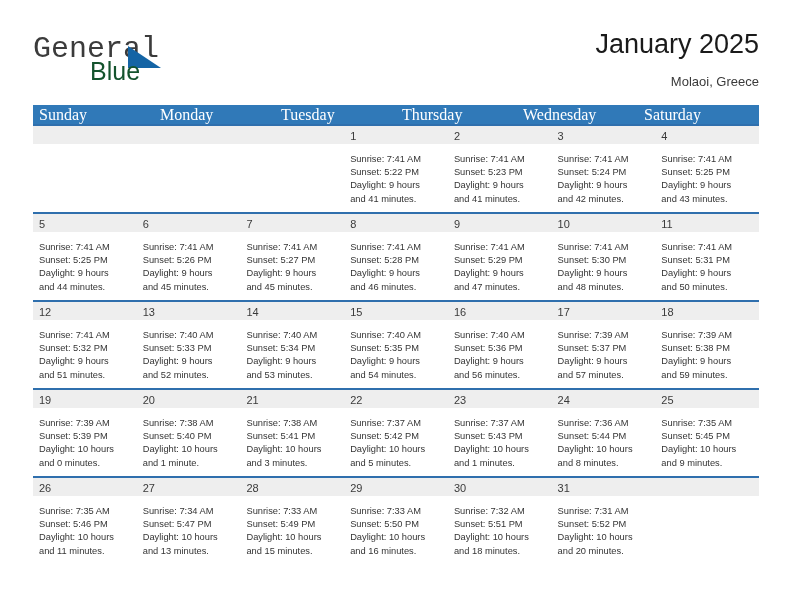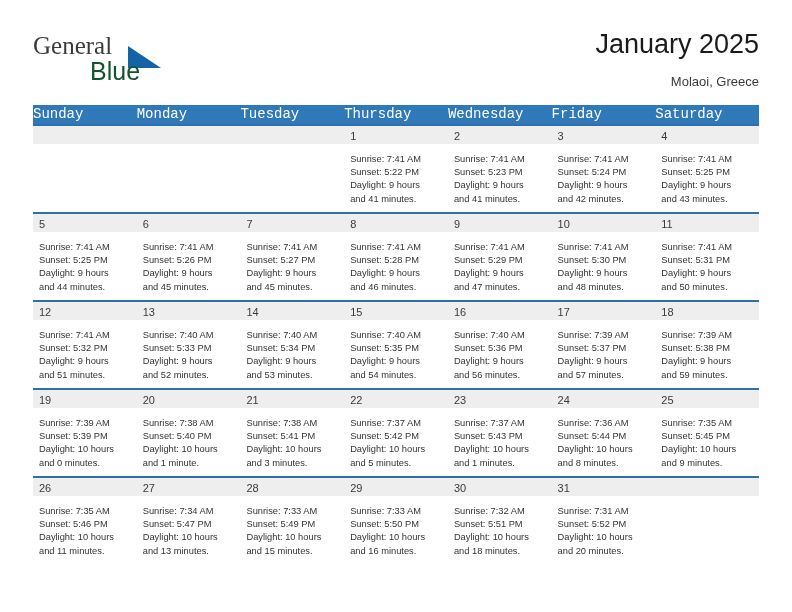--- a/index.html
+++ b/index.html
@@ -33,24 +33,24 @@
     position: absolute;
     left: 0;
     top: 4px;
     width: 220px;
     height: 56px;
   }
   .brand-general {
     position: absolute;
     left: 0;
     top: 0;
-    font-size: 25px;
+    font-size: 30px;
     letter-spacing: 0px;
     color: #3b3b3b;
-    font-family: Liberation Serif, serif;
+    font-family: Liberation Mono, monospace;
   }
   .brand-blue {
     position: absolute;
     left: 57px;
     top: 25px;
     font-size: 25px;
     color: #14532d;
     font-family: "Liberation Sans", sans-serif;
   }
   .brand-triangle {
@@ -93,24 +93,25 @@
     width: 726px;
   }
   .dow-row {
     display: flex;
     background: #3079b8;
     height: 19px;
   }
   .dow-cell {
     flex: 1 1 0;
     color: #ffffff;
-    font-size: 14px;
+    font-size: 16px;
     line-height: 19px;
+    padding-left: 6px;
     box-sizing: border-box;
-    font-family: Liberation Mono, monospace;
+    font-family: Liberation Serif, serif;
   }
   .week-row {
     display: flex;
     border-top: 2px solid #2f6fad;
     height: 88px;
     box-sizing: border-box;
   }
   .week-row:first-of-type {
     border-top: 2px solid #2f6fad;
   }
@@ -167,21 +168,20 @@
 
   </div>
 
   <div class="calendar">
     <div class="dow-row" id="dow-row">
         <div class="dow-cell">Sunday</div>
         <div class="dow-cell">Monday</div>
         <div class="dow-cell">Tuesday</div>
         <div class="dow-cell">Thursday</div>
         <div class="dow-cell">Wednesday</div>
-        <div class="dow-cell">Friday</div>
         <div class="dow-cell">Saturday</div>
       </div>
     <div id="weeks-container">
         <div class="week-row">
           <div class="day-cell empty">
             <div class="date-band"><span class="date-num"></span></div>
             <div class="cell-body"></div>
           </div>
           <div class="day-cell empty">
             <div class="date-band"><span class="date-num"></span></div>

